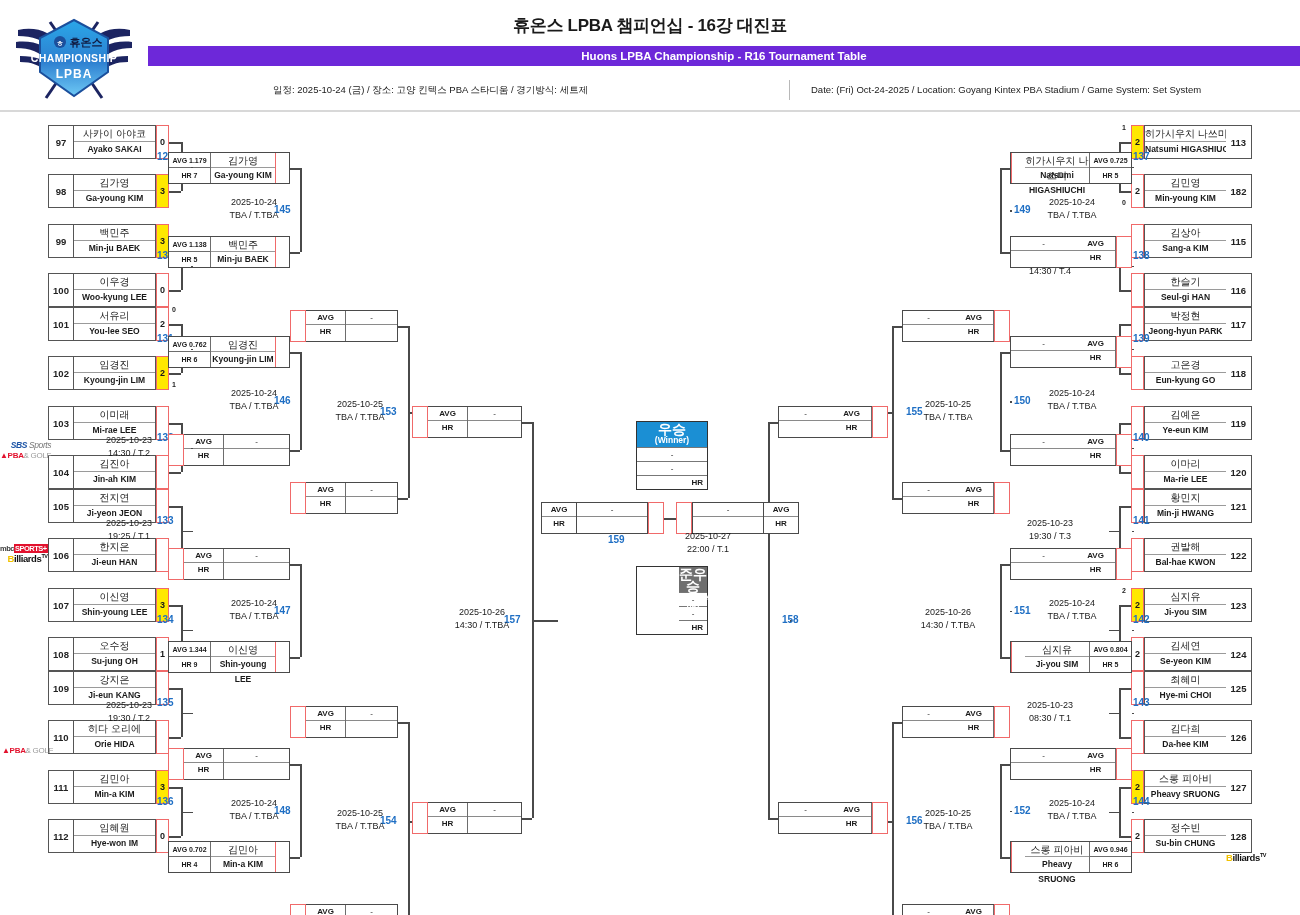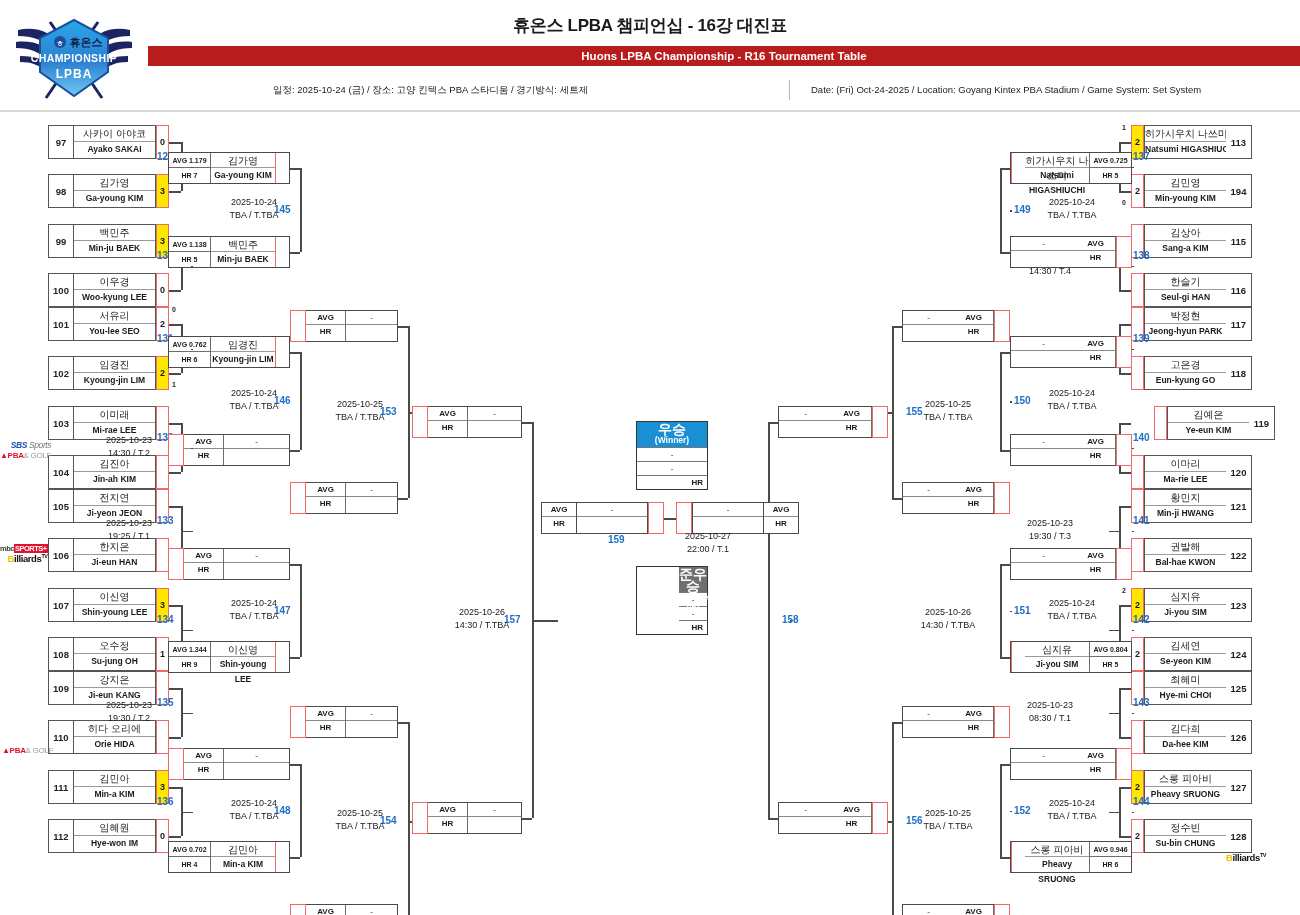--- a/index.html
+++ b/index.html
@@ -15,21 +15,21 @@
   
   #header { position:absolute; left:0; top:0; width:1300px; height:112px; }
   #logo-wrap { position:absolute; left:10px; top:6px; width:128px; height:104px; }
   #logo-svg { width:128px; height:104px; display:block; }
   #title-main {
     position:absolute; left:0; top:14px; width:1300px;
     text-align:center; font-size:17px; font-weight:bold; letter-spacing:-0.3px;
   }
   #title-bar {
     position:absolute; left:148px; top:46px; width:1152px; height:20px;
-    background:#b91c1c;
+    background:#6d28d9;
   }
   #title-sub {
     position:absolute; left:0; top:0; width:1152px; height:20px;
     line-height:20px; text-align:center; color:#fff;
     font-size:11.5px; font-weight:bold;
   }
   #meta-row { position:absolute; left:148px; top:78px; width:1152px; height:24px; }
   .meta-cell { position:absolute; top:0; height:24px; line-height:24px; font-size:9.5px; }
   .meta-divider { position:absolute; top:2px; width:1px; height:20px; background:#b8b8b8; }
   #hr-line { position:absolute; left:0; top:110px; width:1300px; height:2px; background:#d8d8d8; }
@@ -652,21 +652,21 @@
     </div>
     <div class="slot rt" style="left:1131px;top:11px;">
       <div class="seedbox">113</div>
       <div class="namebox">
         <div class="kr">히가시우치 나쓰미</div>
         <div class="en">Natsumi HIGASHIUCHI</div>
       </div>
       <div class="scorebox win">2</div>
     </div>
     <div class="slot rt" style="left:1131px;top:60px;">
-      <div class="seedbox">194</div>
+      <div class="seedbox">182</div>
       <div class="namebox">
         <div class="kr">김민영</div>
         <div class="en">Min-young KIM</div>
       </div>
       <div class="scorebox">2</div>
     </div>
     <div class="slot rt" style="left:1131px;top:110px;">
       <div class="seedbox">115</div>
       <div class="namebox">
         <div class="kr">김상아</div>
@@ -691,21 +691,21 @@
       <div class="scorebox"></div>
     </div>
     <div class="slot rt" style="left:1131px;top:242px;">
       <div class="seedbox">118</div>
       <div class="namebox">
         <div class="kr">고은경</div>
         <div class="en">Eun-kyung GO</div>
       </div>
       <div class="scorebox"></div>
     </div>
-    <div class="slot rt" style="left:1131px;top:292px;margin-left:23px;">
+    <div class="slot rt" style="left:1131px;top:292px;">
       <div class="seedbox">119</div>
       <div class="namebox">
         <div class="kr">김예은</div>
         <div class="en">Ye-eun KIM</div>
       </div>
       <div class="scorebox"></div>
     </div>
     <div class="slot rt" style="left:1131px;top:341px;">
       <div class="seedbox">120</div>
       <div class="namebox">

